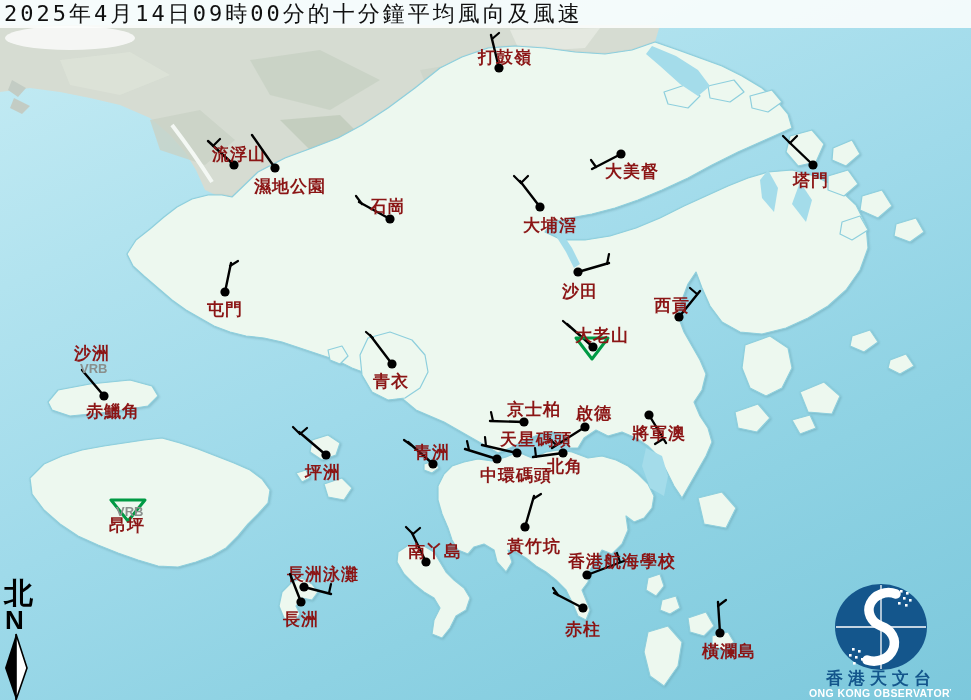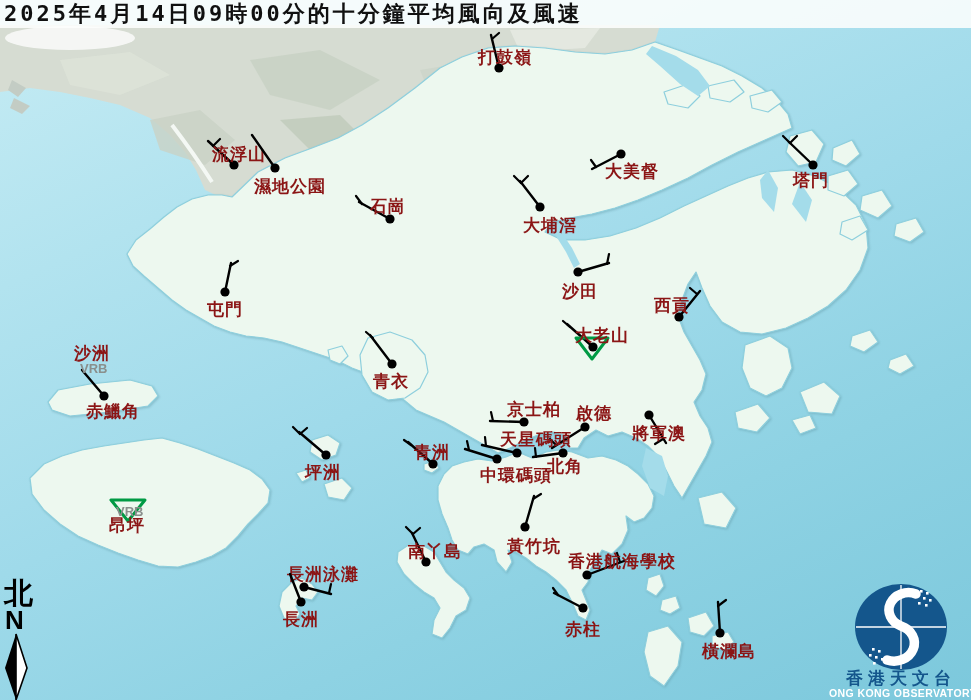--- a/index.html
+++ b/index.html
@@ -4,26 +4,26 @@
 <style>
   html,body{margin:0;padding:0;background:#666;}
   #stage{position:relative;width:971px;height:700px;overflow:hidden;
     font-family:"Liberation Sans",sans-serif;
     background:linear-gradient(155deg,#c6ecf4 0%,#b2e3ef 25%,#9fdaea 50%,#8ed2e3 72%,#7cc8dc 100%);}
   #map-svg{position:absolute;left:0;top:0;}
   .land{filter:drop-shadow(1px 1.5px 1px rgba(95,150,165,.45));}
   #title-bar{position:absolute;left:0;top:0;width:100%;height:28px;
     background:rgba(253,254,253,.88);color:#101010;
     font-family:"DejaVu Sans Mono","Liberation Sans",monospace;
-    font-size:22px;font-weight:700;letter-spacing:3px;line-height:28px;
+    font-size:22px;font-weight:400;letter-spacing:3px;line-height:28px;
     padding-left:4px;box-sizing:border-box;white-space:nowrap;}
   #compass{position:absolute;left:0;top:578px;width:36px;color:#000;}
   #compass .zh{font-size:29px;font-weight:bold;line-height:30px;margin-left:4px;}
   #compass .en{font-size:26px;font-weight:900;line-height:24px;margin-left:5px;letter-spacing:0;}
-  #logo-box{position:absolute;left:828px;top:580px;width:143px;height:120px;text-decoration:underline;}
+  #logo-box{position:absolute;left:808px;top:580px;width:143px;height:120px;text-decoration:underline;}
   svg text{font-family:"Liberation Sans",sans-serif;}
 </style>
 </head>
 <body>
 
 <div id="stage">
   <svg id="map-svg" width="971" height="700" viewBox="0 0 971 700">
       <g>
         <path d="M0,25 L660,25 L655,42 L632,50 L605,54 L575,52 L545,48 L515,46 L488,48 L462,57 L440,68 L415,88 L388,108 L362,125 L338,138 L312,148 L285,158 L258,172 L232,197 L218,196 L205,190 L196,170 L185,152 L170,135 L150,118 L120,105 L90,98 L60,92 L30,88 L0,92 Z" fill="#d6dcd2"></path>
         <path d="M250,60 L320,50 L380,80 L330,110 L270,95 Z" fill="#c7d1c3" opacity="0.8"></path>

